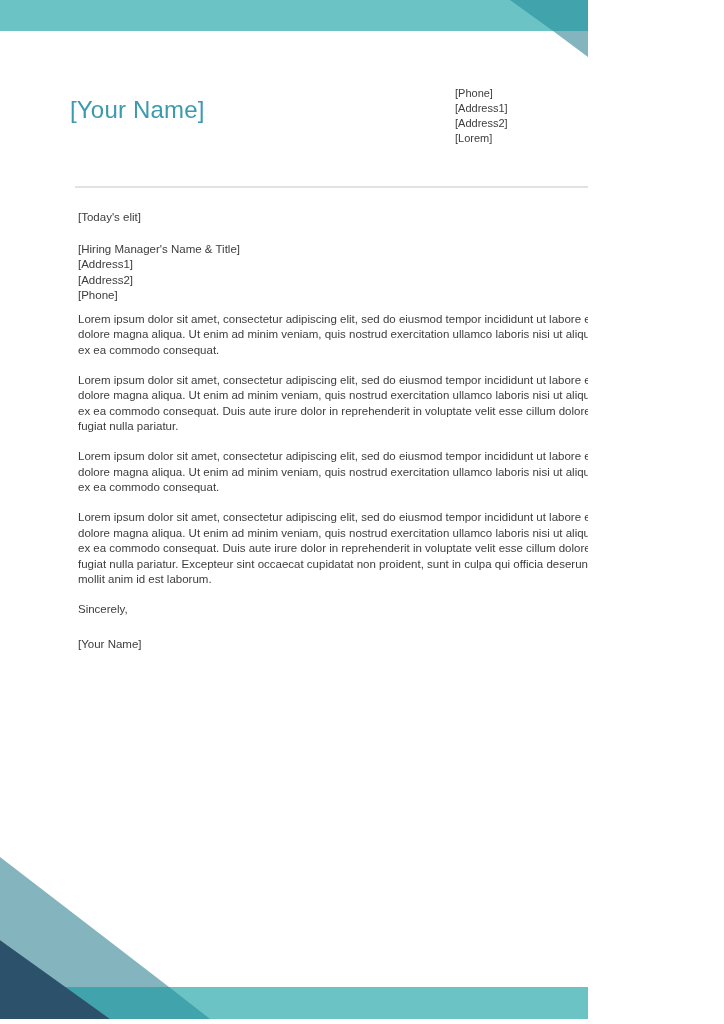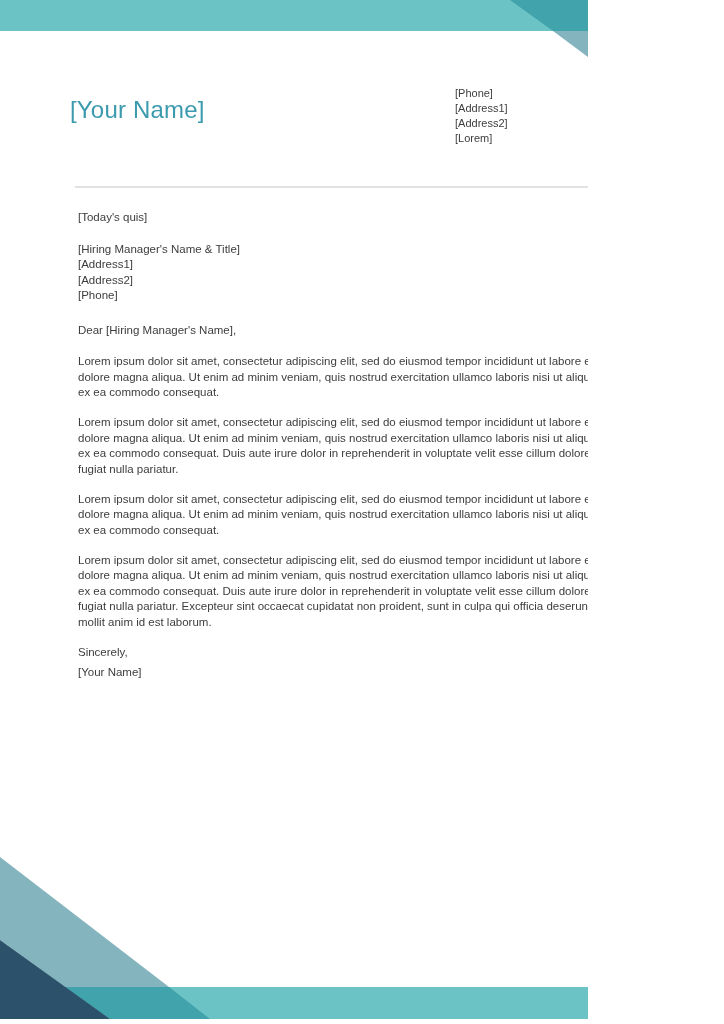--- a/index.html
+++ b/index.html
@@ -42,24 +42,24 @@
   }
   .letter {
     position: absolute;
     left: 78px; top: 210px;
     width: 578px;
     font-size: 11.5px;
     line-height: 15.5px;
     color: #3D3D3D;
   }
   .letter .date { margin-bottom: 16px; }
-  .letter .recipient { margin-bottom: 19px; }
+  .letter .recipient { margin-bottom: 8px; }
   .letter .salutation { margin-bottom: 16px; }
   .letter .para { margin-bottom: 14.5px; white-space: pre-line; }
-  .letter .closing { margin-top: 13px; margin-bottom: 5px; }
+  .letter .closing { margin-top: 13px; margin-bottom: 19px; }
 </style>
 </head>
 <body>
 
 <div class="page">
 
   <svg class="deco deco-top" viewBox="0 0 724 240" aria-hidden="true">
     <rect x="0" y="0" width="724" height="31" fill="#6CC3C6"></rect>
     <polygon points="510,0 618,0 663,31 553,31" fill="#41A3AB"></polygon>
     <polygon points="553,31 663,31 724,72 724,158" fill="#84B4BE"></polygon>
@@ -78,30 +78,29 @@
   <div class="contact-block">
     <div>[Phone]</div>
     <div>[Address1]</div>
     <div>[Address2]</div>
     <div>[Lorem]</div>
   </div>
 
   <div class="divider"></div>
 
   <div class="letter">
-    <div class="date">[Today's quis]</div>
+    <div class="date">[Today's elit]</div>
 
     <div class="recipient">
       <div>[Hiring Manager's Name &amp; Title]</div>
       <div>[Address1]</div>
       <div>[Address2]</div>
       <div>[Phone]</div>
     </div>
 
-    <div class="salutation">Dear [Hiring Manager's Name],</div>
 
     <p class="para">Lorem ipsum dolor sit amet, consectetur adipiscing elit, sed do eiusmod tempor incididunt ut labore et
 dolore magna aliqua. Ut enim ad minim veniam, quis nostrud exercitation ullamco laboris nisi ut aliquip
 ex ea commodo consequat.</p>
     <p class="para">Lorem ipsum dolor sit amet, consectetur adipiscing elit, sed do eiusmod tempor incididunt ut labore et
 dolore magna aliqua. Ut enim ad minim veniam, quis nostrud exercitation ullamco laboris nisi ut aliquip
 ex ea commodo consequat. Duis aute irure dolor in reprehenderit in voluptate velit esse cillum dolore eu
 fugiat nulla pariatur.</p>
     <p class="para">Lorem ipsum dolor sit amet, consectetur adipiscing elit, sed do eiusmod tempor incididunt ut labore et
 dolore magna aliqua. Ut enim ad minim veniam, quis nostrud exercitation ullamco laboris nisi ut aliquip

